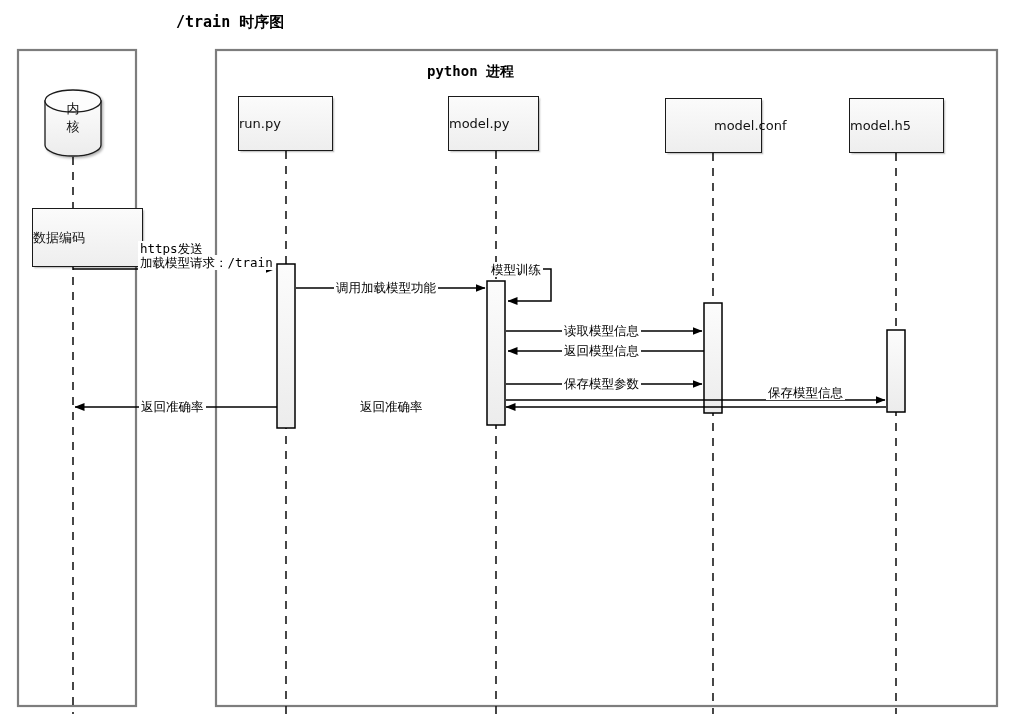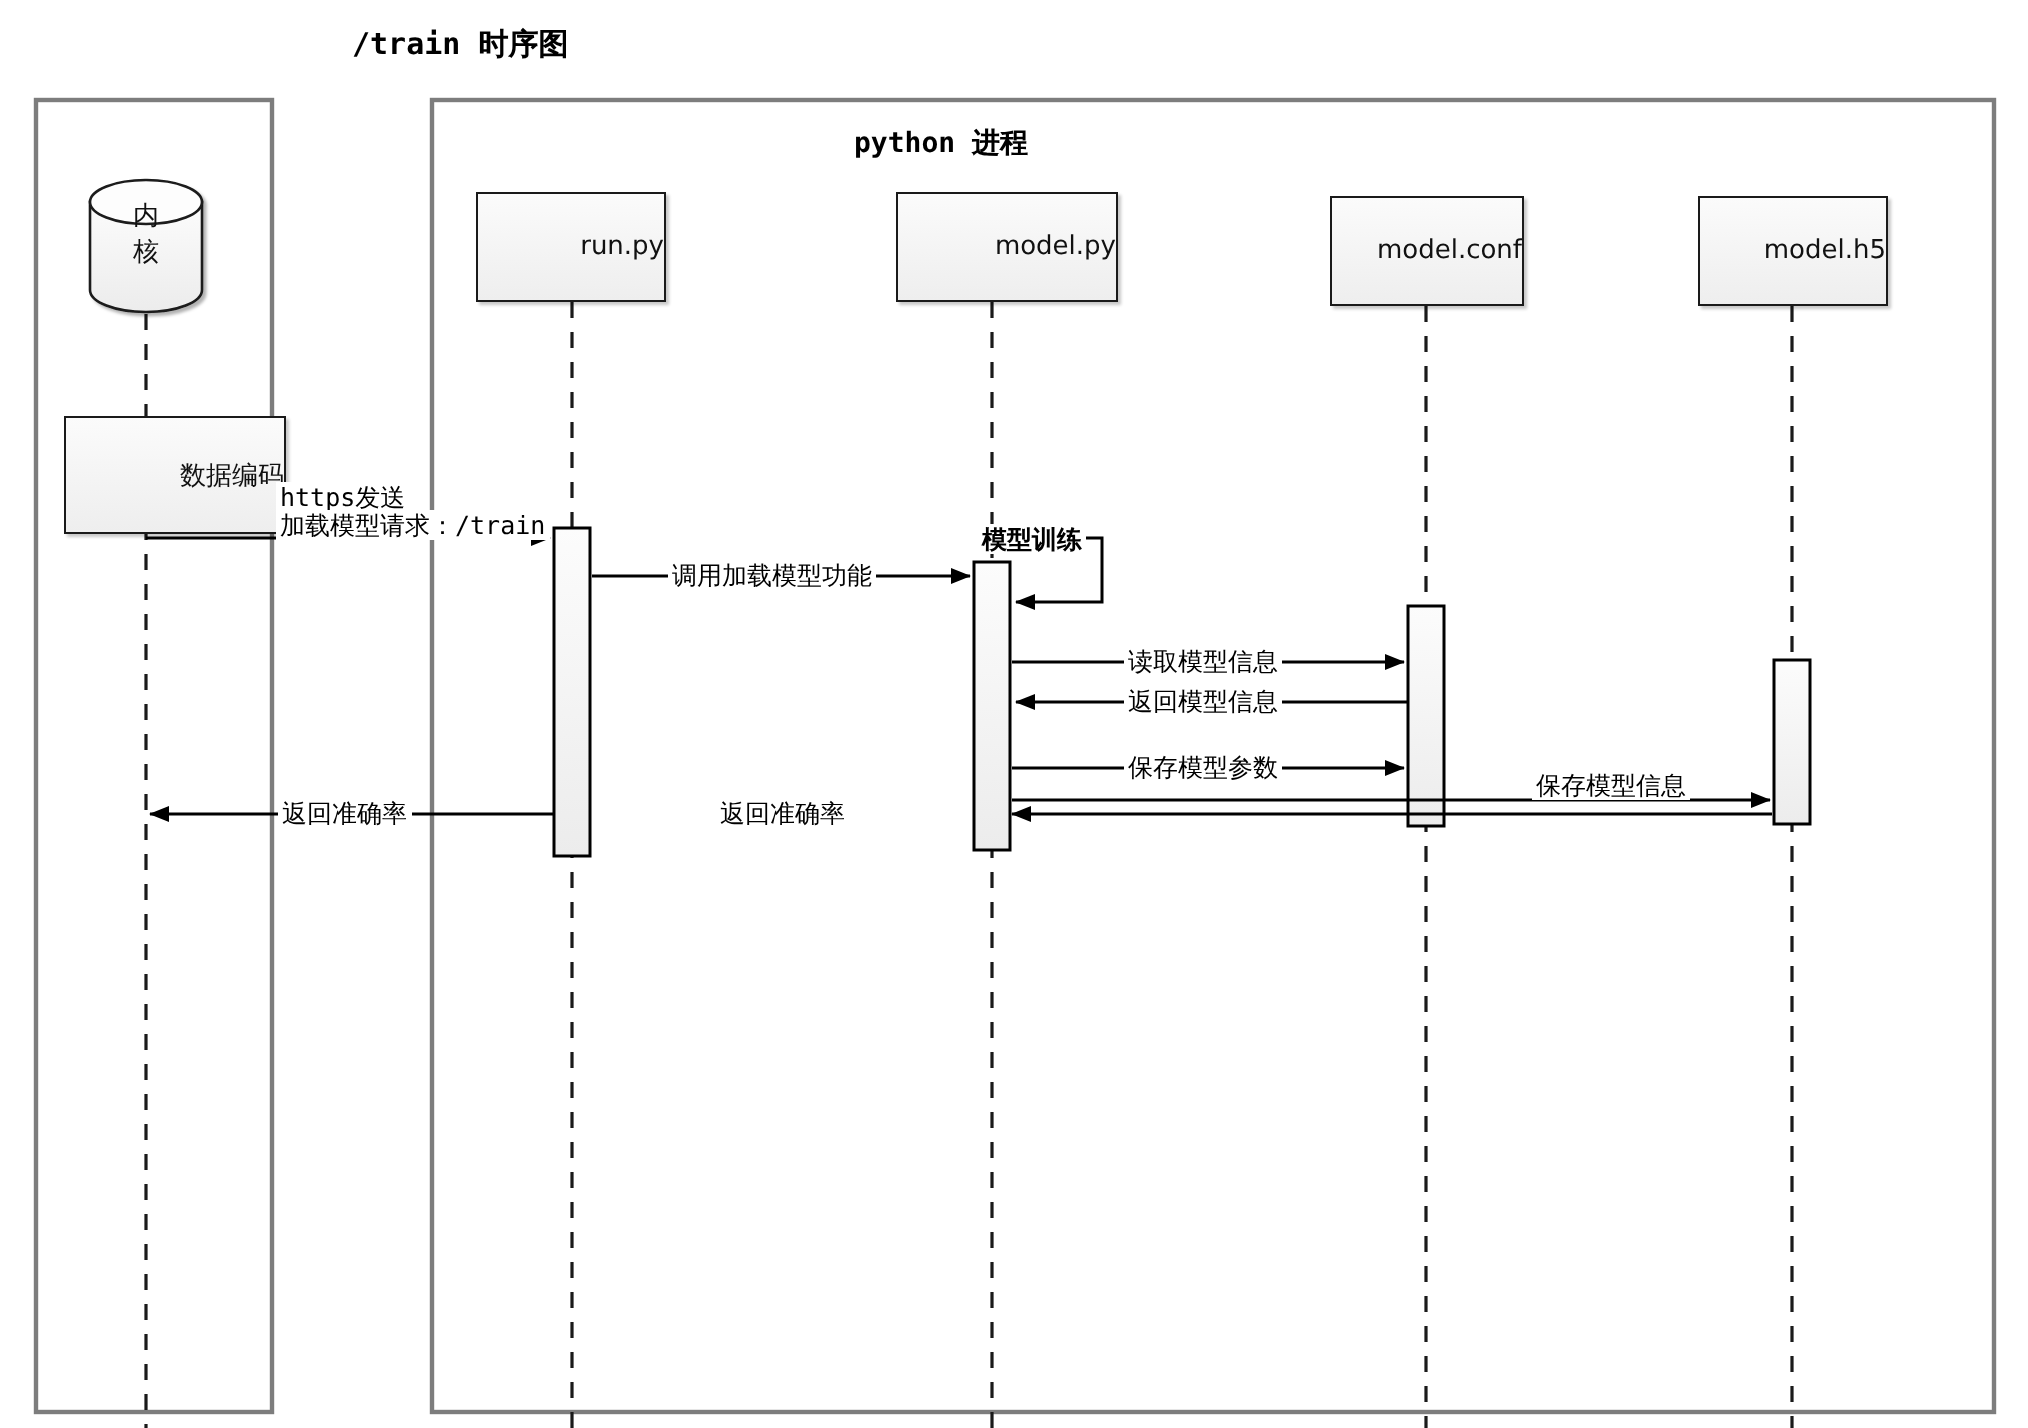--- a/index.html
+++ b/index.html
@@ -39,21 +39,21 @@
     color: #000000;
     white-space: nowrap;
   }
   .participant-box {
     position: absolute;
     box-sizing: border-box;
     border: 1.4px solid #1a1a1a;
     background: linear-gradient(to bottom, #fbfbfb 0%, #eeeeee 100%);
     display: flex;
     align-items: center;
-    justify-content: flex-end;
+    justify-content: flex-start;
     font-size: 13px;
     color: #111111;
     box-shadow: 1.5px 1.5px 1.5px rgba(0,0,0,0.22);
     white-space: nowrap;
   }
   .db-label {
     position: absolute;
     left: 45px;
     top: 100px;
     width: 56px;
@@ -144,38 +144,38 @@
 <div class="db-label">内<br>核</div>
 
 <div class="participant-box" style="left:32px; top:192px; width:111px; height:59px;margin-top:16px;">
   <span>数据编码</span>
 </div>
 
 <div class="participant-box" style="left:238px; top:96px; width:95px; height:55px;">
   <span>run.py</span>
 </div>
 
-<div class="participant-box" style="left:448px; top:96px; width:111px; height:55px;">
+<div class="participant-box" style="left:448px; top:96px; width:91px; height:55px;">
   <span>model.py</span>
 </div>
 
 <div class="participant-box" style="left:665px; top:98px; width:97px; height:55px;padding-left:48px;">
   <span>model.conf</span>
 </div>
 
 <div class="participant-box" style="left:849px; top:98px; width:95px; height:55px;">
   <span>model.h5</span>
 </div>
 
 <div class="msg-label mono" style="left:138px; top:241px;">https发送</div>
 <div class="msg-label mono" style="left:98px; top:255px;margin-left:40px;">加载模型请求：/train</div>
 
 <div class="msg-label" style="left:334px; top:280px;">调用加载模型功能</div>
 
-<div class="msg-label" style="left:489px; top:262px;font-weight:bold;">模型训练</div>
+<div class="msg-label" style="left:489px; top:262px;">模型训练</div>
 
 <div class="msg-label" style="left:562px; top:323px;">读取模型信息</div>
 
 <div class="msg-label" style="left:562px; top:343px;">返回模型信息</div>
 
 <div class="msg-label" style="left:562px; top:376px;">保存模型参数</div>
 
 <div class="msg-label" style="left:766px; top:385px;">保存模型信息</div>
 
 <div class="msg-label" style="left:358px; top:399px;">返回准确率</div>

